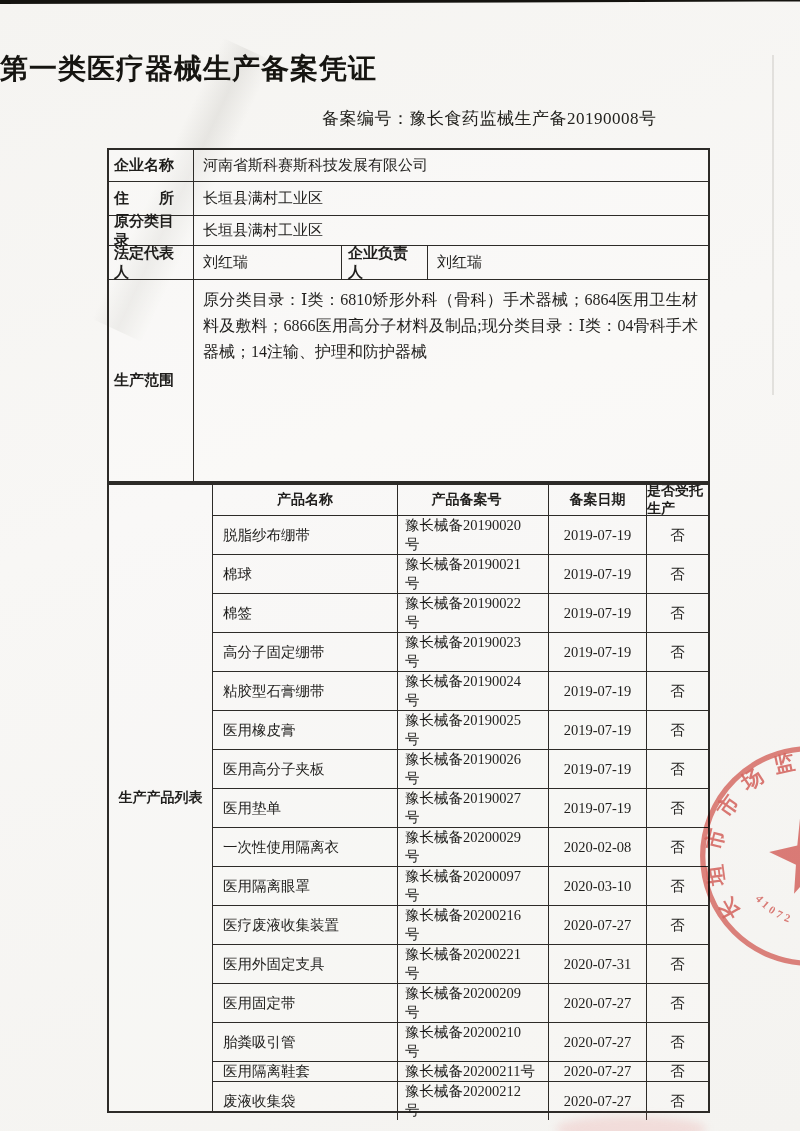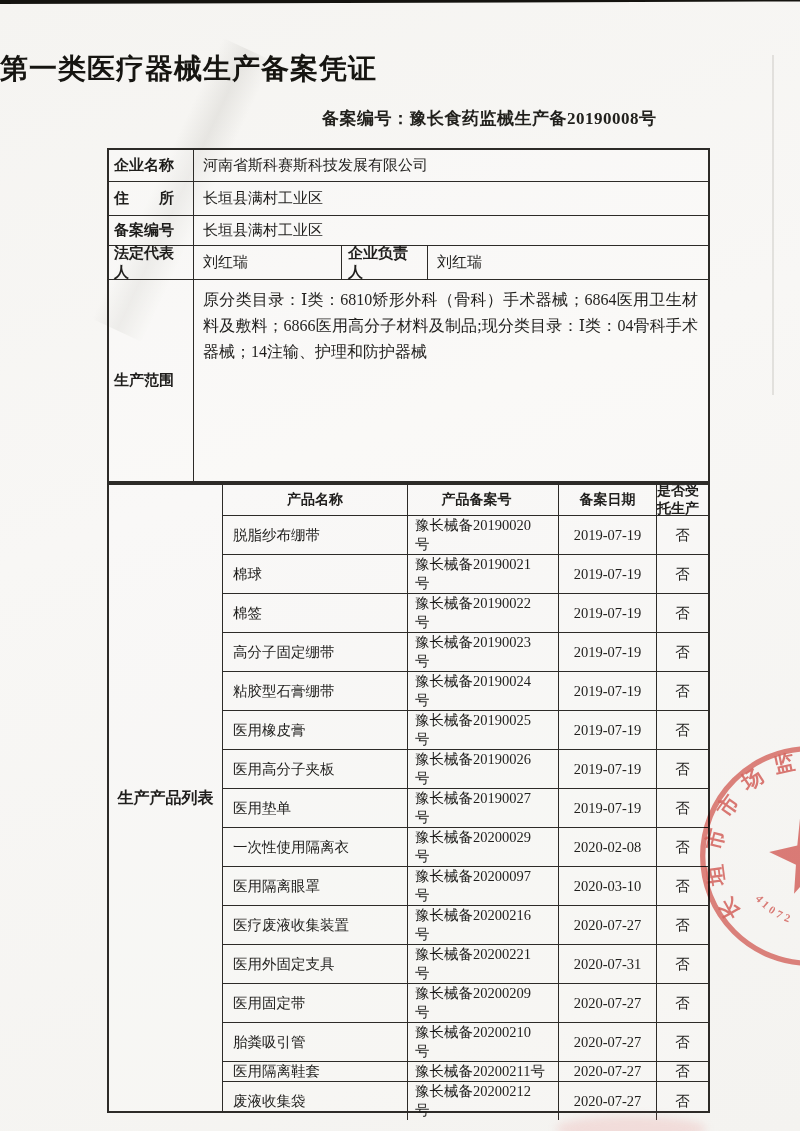--- a/index.html
+++ b/index.html
@@ -41,21 +41,21 @@
     filter:blur(4px);
   }
   .doc-title{
     position:absolute;left:0;top:50px;width:100%;
     text-align:left;
     font-size:28px;font-weight:bold;letter-spacing:1px;
     color:#161511;
   }
   .record-line{
     position:absolute;left:322px;top:107px;
-    font-size:17px;font-weight:bold;color:#22211d;
+    font-size:17px;font-weight:normal;color:#22211d;
     letter-spacing:0.5px;
   }
   
   .info-table{
     position:absolute;left:107px;top:148px;width:603px;
     border:2px solid var(--line);
     background:rgba(255,255,255,0.25);
   }
   .irow{display:flex;border-top:1.5px solid var(--line);}
   .irow:first-child{border-top:none;}
@@ -79,23 +79,23 @@
     text-align:justify;
   }
   
   .products-table{
     position:absolute;left:107px;top:483px;width:603px;height:630px;
     display:flex;
     border:2px solid var(--line);
     background:rgba(255,255,255,0.2);
   }
   .side-label{
-    width:114px;
+    width:104px;
     display:flex;align-items:center;justify-content:center;
-    font-size:16px;font-weight:bold;
+    font-size:14px;font-weight:bold;
     border-right:1.5px solid var(--line);
   }
   .plist{flex:1;display:flex;flex-direction:column;}
   .prow{display:flex;flex:1;border-top:1.5px solid var(--line);justify-content:space-between;}
   .prow-head{flex:none;height:30px;border-top:none;}
   .pc{
     display:flex;align-items:center;justify-content:center;
     font-size:14.5px;
     border-left:1.5px solid var(--line);
     overflow:hidden;
@@ -131,21 +131,21 @@
   <div class="info-table">
     <div class="irow" style="height:31px">
       <div class="icell ilabel">企业名称</div>
       <div class="icell ival">河南省斯科赛斯科技发展有限公司</div>
     </div>
     <div class="irow" style="height:34px">
       <div class="icell ilabel">住　　所</div>
       <div class="icell ival">长垣县满村工业区</div>
     </div>
     <div class="irow" style="height:30px">
-      <div class="icell ilabel">备案编号</div>
+      <div class="icell ilabel">原分类目录</div>
       <div class="icell ival">长垣县满村工业区</div>
     </div>
     <div class="irow" style="height:34px">
       <div class="icell ilabel">法定代表人</div>
       <div class="icell ival-mid">刘红瑞</div>
       <div class="icell ilabel2">企业负责人</div>
       <div class="icell ival">刘红瑞</div>
     </div>
     <div class="irow scope-row">
       <div class="icell ilabel">生产范围</div>

